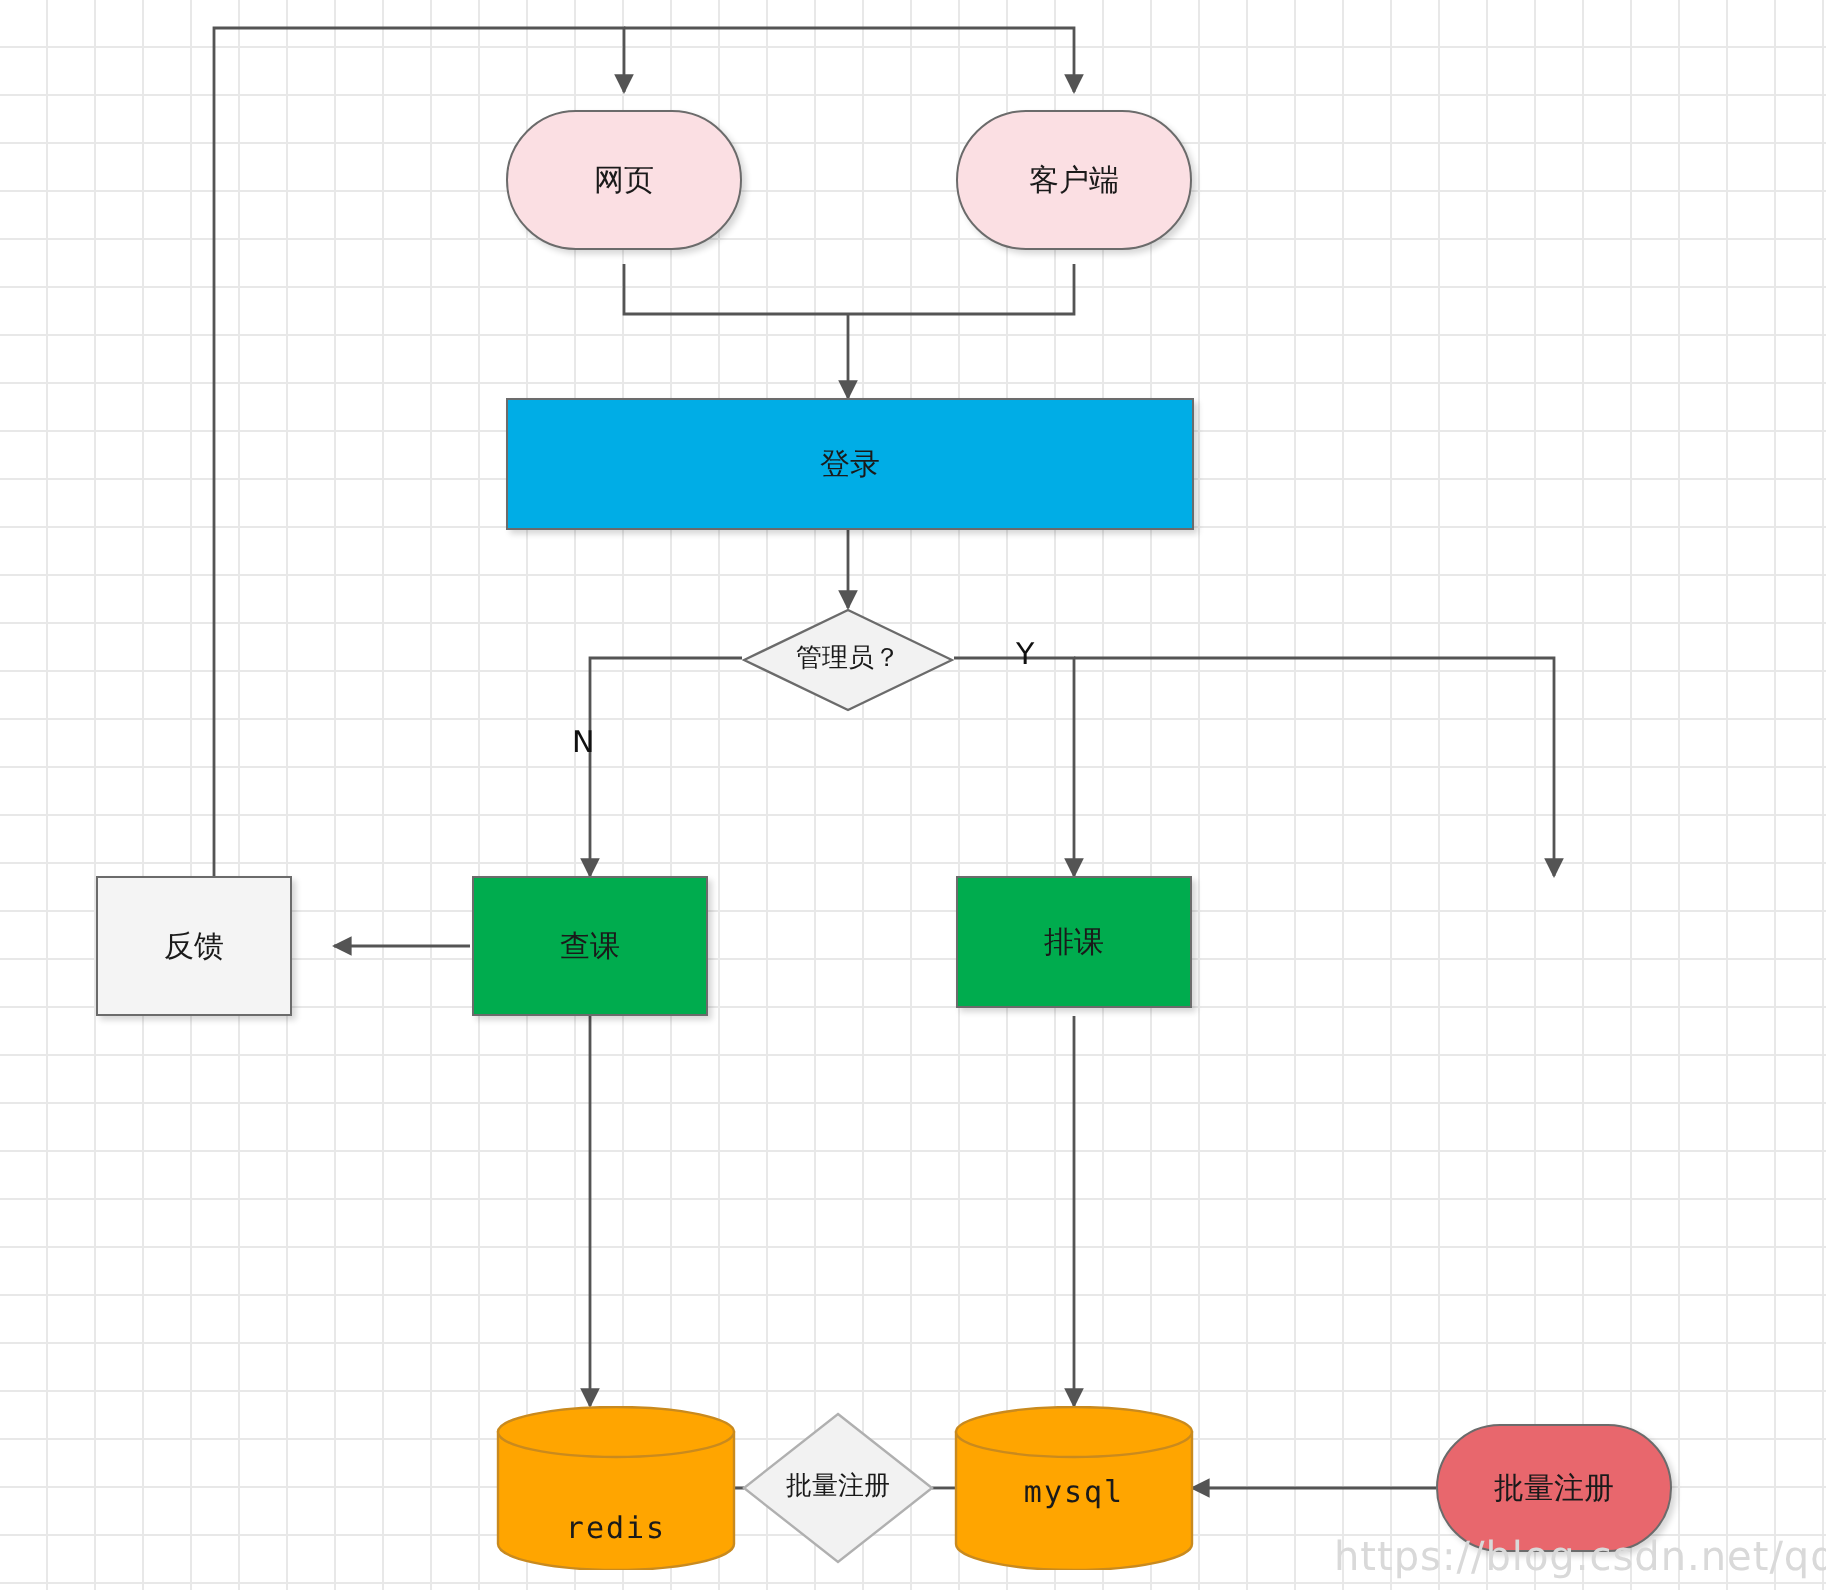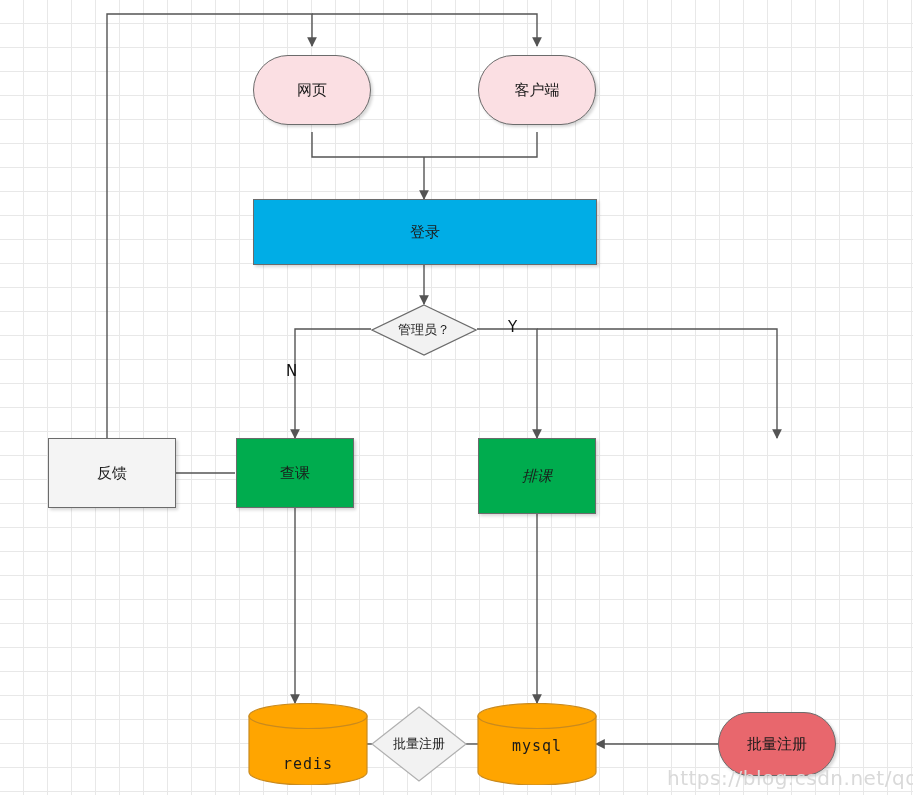--- a/index.html
+++ b/index.html
@@ -158,29 +158,29 @@
     <svg width="106" height="52" viewBox="0 0 106 52" xmlns="http://www.w3.org/2000/svg">
       <polygon points="53,1 105,26 53,51 1,26" fill="#f2f2f2" stroke="#6b6b6b" stroke-width="1.2"></polygon>
     </svg>
     <span class="label-text" style="font-size:13px;">管理员？</span>
   </div>
 
   <div class="branch-label" style="left:508px; top:318px;">Y</div>
 
   <div class="branch-label" style="left:286px; top:362px;">N</div>
 
-  <div class="node rect-node" style="left:48px; top:438px; width:128px; height:70px; background:#f4f4f4;">
+  <div class="node rect-node" style="left:48px; top:438px; width:98px; height:70px; background:#f4f4f4;">
     <span class="label-text">反馈</span>
   </div>
 
   <div class="node rect-node" style="left:236px; top:438px; width:118px; height:70px; background:#00ac4e;">
     <span class="label-text">查课</span>
   </div>
 
-  <div class="node rect-node" style="left:478px; top:438px; width:118px; height:76px; background:#00ac4e;font-style:italic;">
+  <div class="node rect-node" style="left:478px; top:438px; width:118px; height:66px; background:#00ac4e;">
     <span class="label-text">排课</span>
   </div>
 
 
   <div class="node cyl-node" style="left:248px; top:703px; width:120px; height:70px;align-items:flex-end;">
     <svg width="120" height="82" viewBox="0 0 120 82" xmlns="http://www.w3.org/2000/svg">
       <path d="M 1 13 L 1 69 A 59 13 0 0 0 119 69 L 119 13 Z" fill="#ffa500" stroke="#c98a1e" stroke-width="1.2"></path>
       <ellipse cx="60" cy="13" rx="59" ry="12.5" fill="#ffa500" stroke="#c98a1e" stroke-width="1.2"></ellipse>
     </svg>
     <span class="label-text" style="margin-top:6px;">redis</span>

